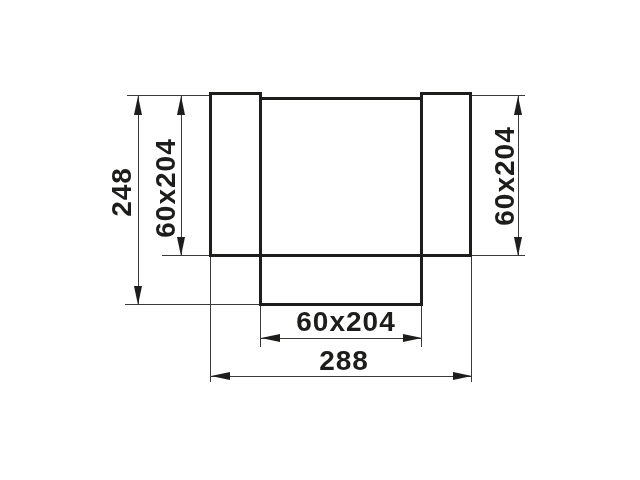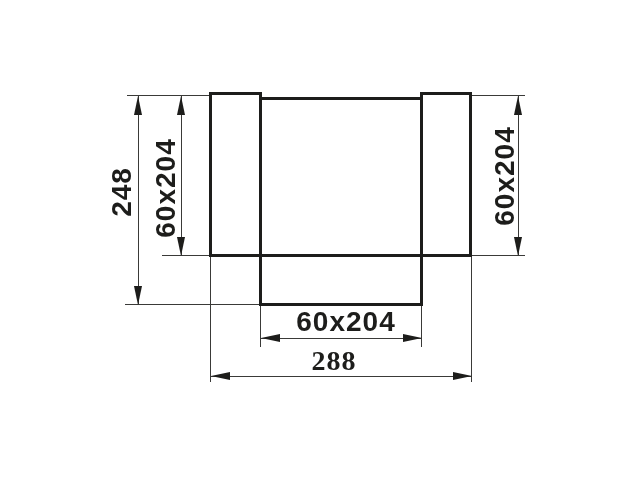--- a/index.html
+++ b/index.html
@@ -80,21 +80,21 @@
     white-space: nowrap;
     transform: translate(-50%, -50%);
   }
   .dimlabel.vertical {
     transform: translate(-50%, -50%) rotate(-90deg);
   }
   .lbl-248  { left: 122px; top: 192px; }
   .lbl-60l  { left: 166px; top: 188px; }
   .lbl-60r  { left: 505px; top: 176px; }
   .lbl-60b  { left: 346px; top: 322px; }
-  .lbl-288  { left: 334px; top: 361px; font-family: Liberation Serif, serif; }
+  .lbl-288  { left: 344px; top: 361px; }
 </style>
 </head>
 <body>
 
 <div class="canvas">
 
   <div class="rect flange-left"></div>
   <div class="rect flange-right"></div>
   <div class="thickline body-top"></div>
   <div class="thickline shoulder"></div>

